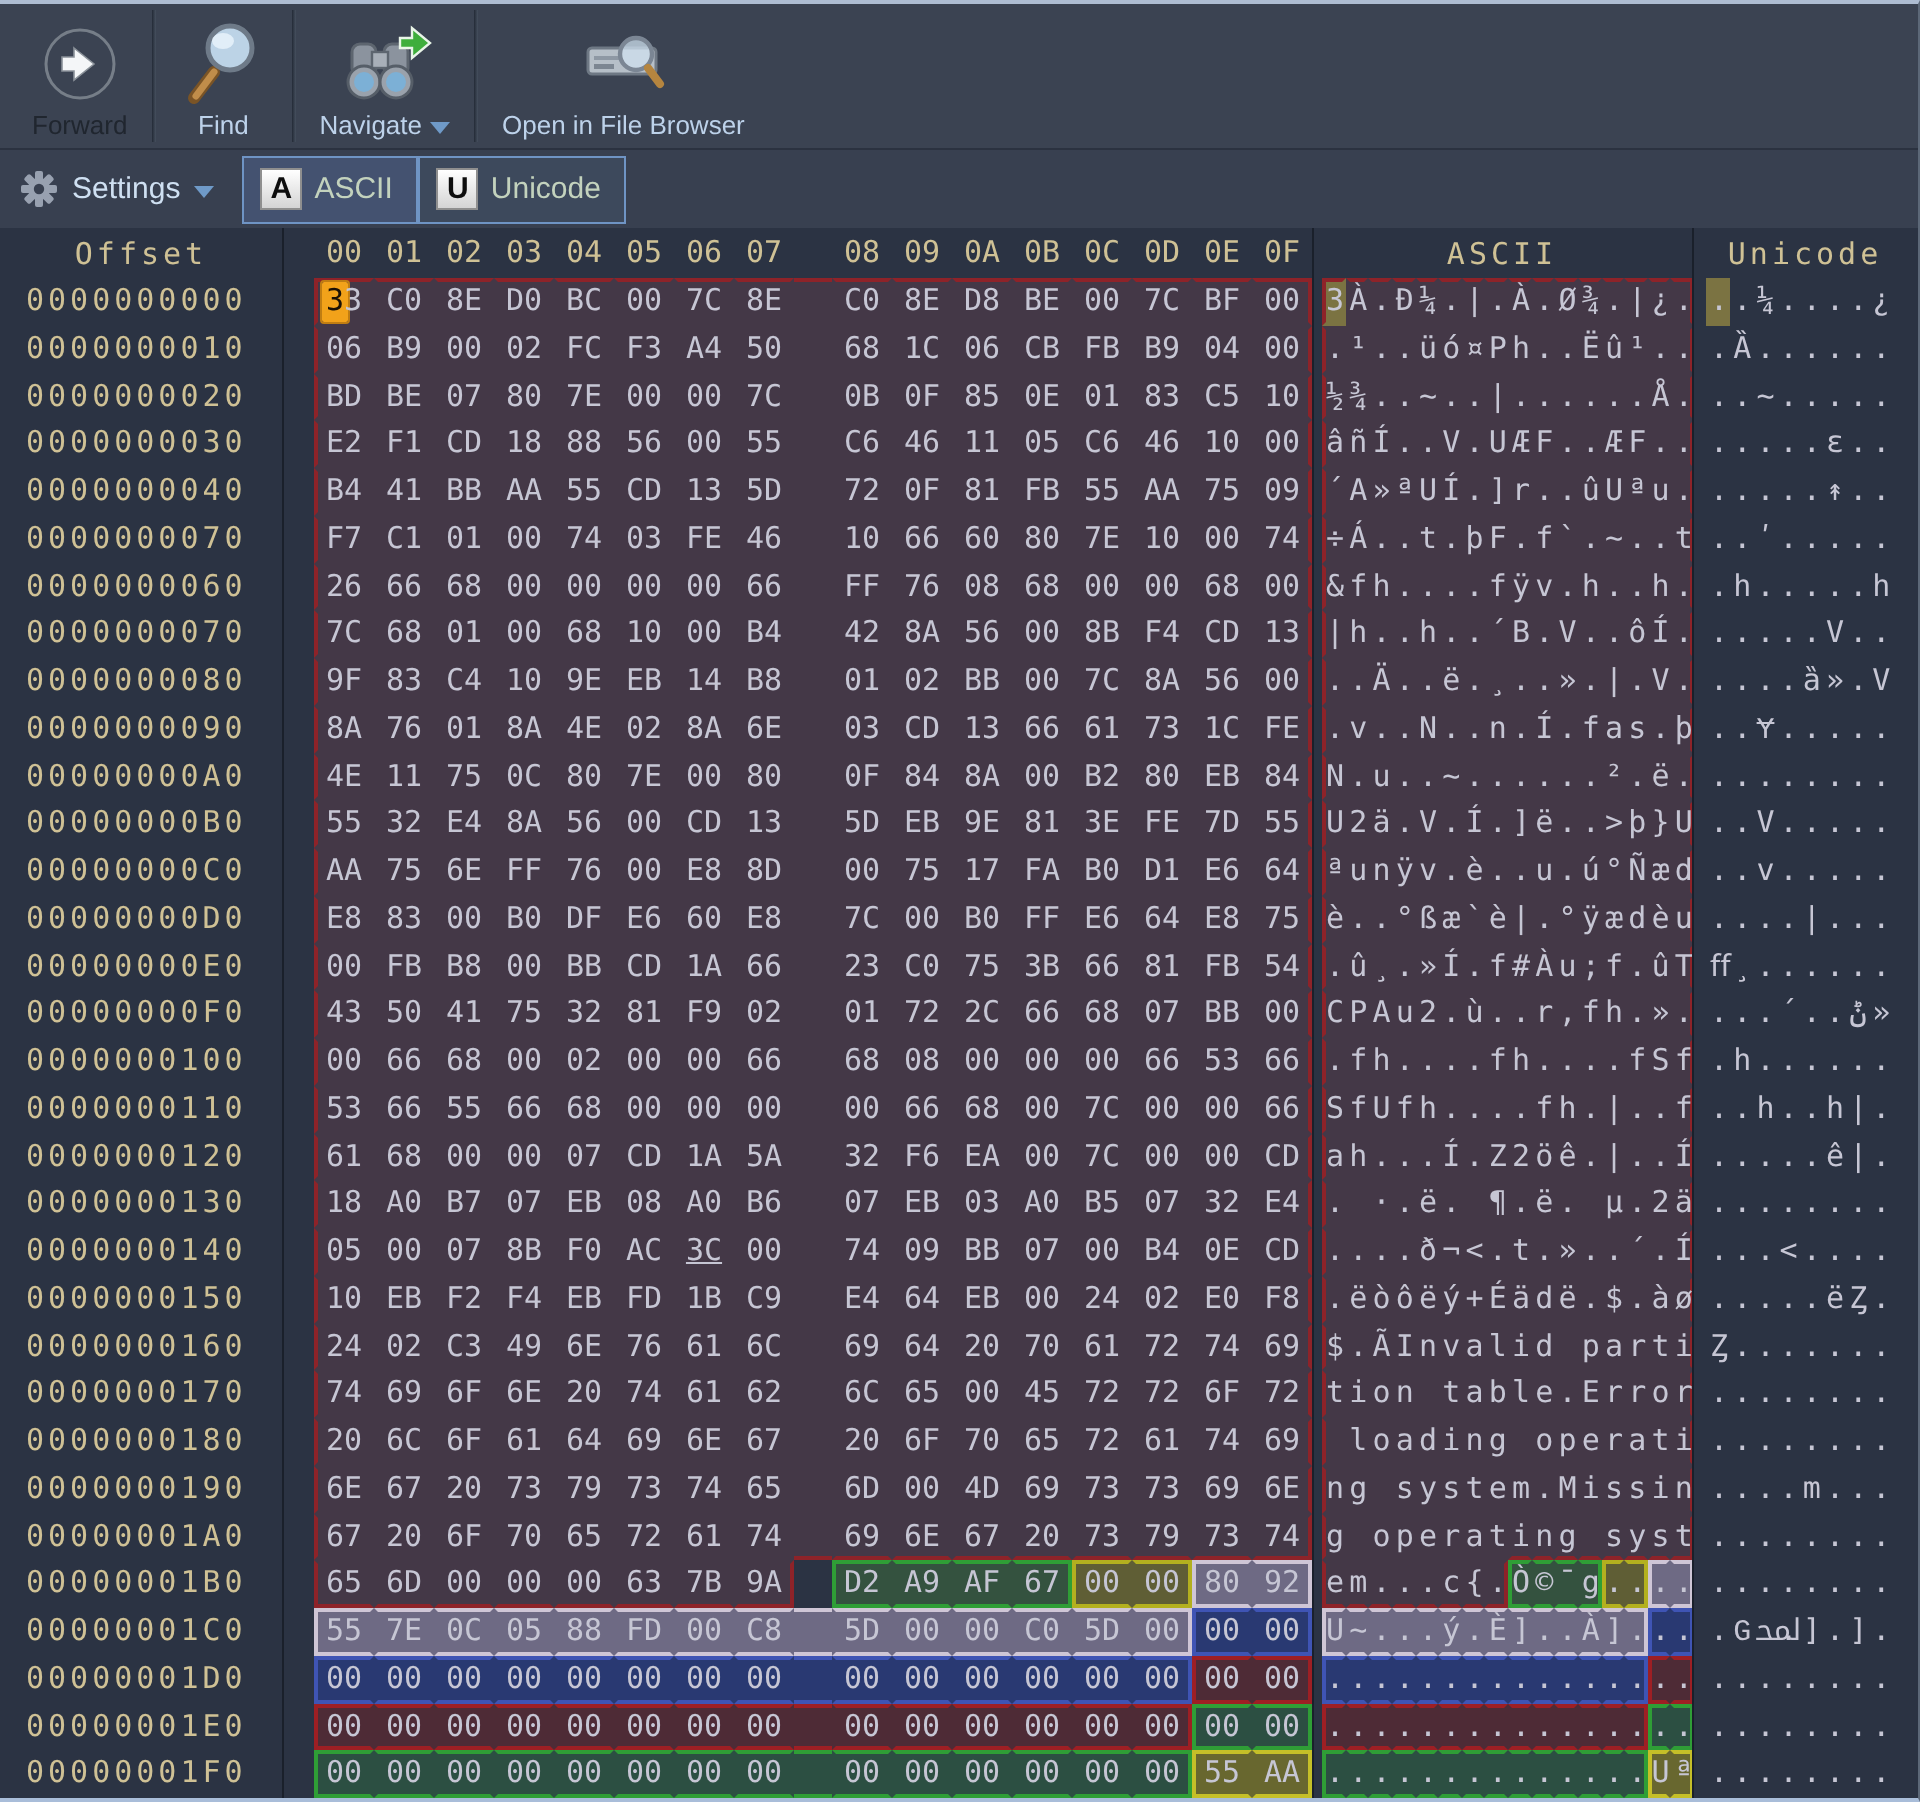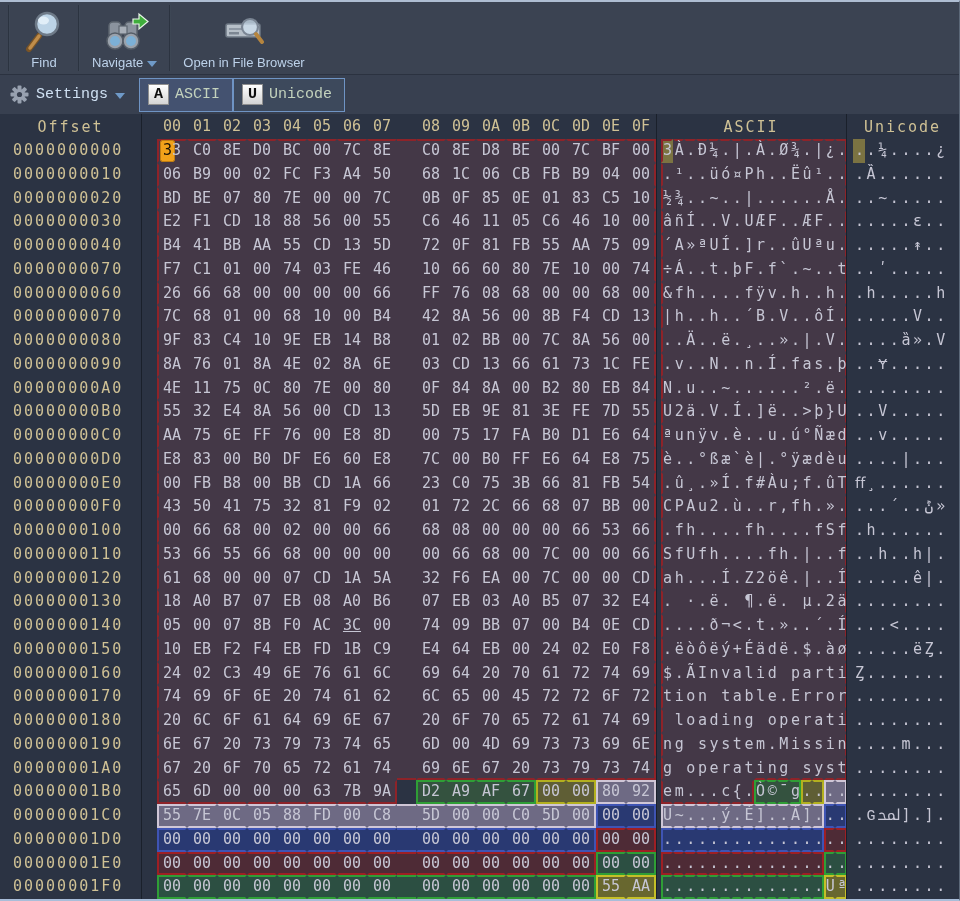--- a/index.html
+++ b/index.html
@@ -15,21 +15,21 @@
   .tb-btn{display:flex;flex-direction:column;align-items:center;justify-content:flex-end;
     padding:3px 10px 4px 10px;cursor:default;}
   .tb-icon{height:46px;display:flex;align-items:center;justify-content:center;}
   .tb-label{font-size:13px;color:#bdd2ea;white-space:nowrap;display:flex;align-items:center;gap:4px;}
   .tb-btn.disabled .tb-label{color:#20262f;}
   .tb-sep{width:2px;margin:3px 2px;background:linear-gradient(to right,#232a36,#46505f);}
   .caret{width:0;height:0;border-left:5px solid transparent;border-right:5px solid transparent;
     border-top:6px solid #6f9ac8;display:inline-block;margin-top:3px;}
   
   .settingsbar{height:40px;background:#384050;border-top:1px solid #2b3240;
-    display:flex;align-items:center;padding-left:10px;font-family:Liberation Mono, monospace;}
+    display:flex;align-items:center;padding-left:10px;}
   .settings-btn{display:flex;align-items:center;gap:7px;padding-right:14px;}
   .settings-label{font-size:15px;color:#cfe0f2;}
   .toggle-btn{display:flex;align-items:center;gap:6px;height:34px;padding:0 12px 0 8px;
     border:1px solid #6f94c4;}
   .toggle-btn.on{background:#445270;}
   .toggle-btn.off{background:#3d495c;}
   .keybox{width:21px;height:21px;background:linear-gradient(#ffffff,#d4d4d4);
     border:1px solid #8f8f8f;color:#0d0d0d;font-weight:bold;font-size:15px;
     display:flex;align-items:center;justify-content:center;}
   .toggle-label{font-size:15px;color:#c3d2bd;}
@@ -56,20 +56,29 @@
   .hdr-ascii{width:190px;text-align:center;letter-spacing:2px;}
   .hdr-uni{width:113px;text-align:center;letter-spacing:2px;}
   .nib-hi{display:inline-block;padding:0 2px;margin:0 -2px;border-radius:1px;}
 </style>
 </head>
 <body>
 
 <div class="window">
 
   <div class="toolbar">
+    <div class="tb-btn disabled">
+      <div class="tb-icon">
+        <svg width="40" height="40" viewBox="0 0 40 40">
+          <circle cx="20" cy="20" r="17" fill="url(#cg)" stroke="#767e88" stroke-width="1.5"></circle>
+          <path d="M17 12 L27 20 L17 28 L17 23.5 L11 23.5 L11 16.5 L17 16.5 Z" fill="#f4f6f8" stroke="#8a9199" stroke-width="0.8"></path>
+        </svg>
+      </div>
+      <div class="tb-label">Forward</div>
+    </div>
     <div class="tb-sep"></div>
     <div class="tb-btn">
       <div class="tb-icon">
         <svg width="44" height="44" viewBox="0 0 44 44">
           <line x1="17" y1="26" x2="7" y2="39" stroke="#7a5426" stroke-width="6" stroke-linecap="round"></line>
           <line x1="17" y1="26" x2="8" y2="38" stroke="#c08d4a" stroke-width="3.5" stroke-linecap="round"></line>
           <circle cx="25" cy="14" r="11" fill="#bcd3e6" stroke="#6e7a88" stroke-width="2.5"></circle>
           <ellipse cx="21.5" cy="10.5" rx="5.5" ry="4" fill="#e8f2fa" opacity="0.85"></ellipse>
         </svg>
       </div>

